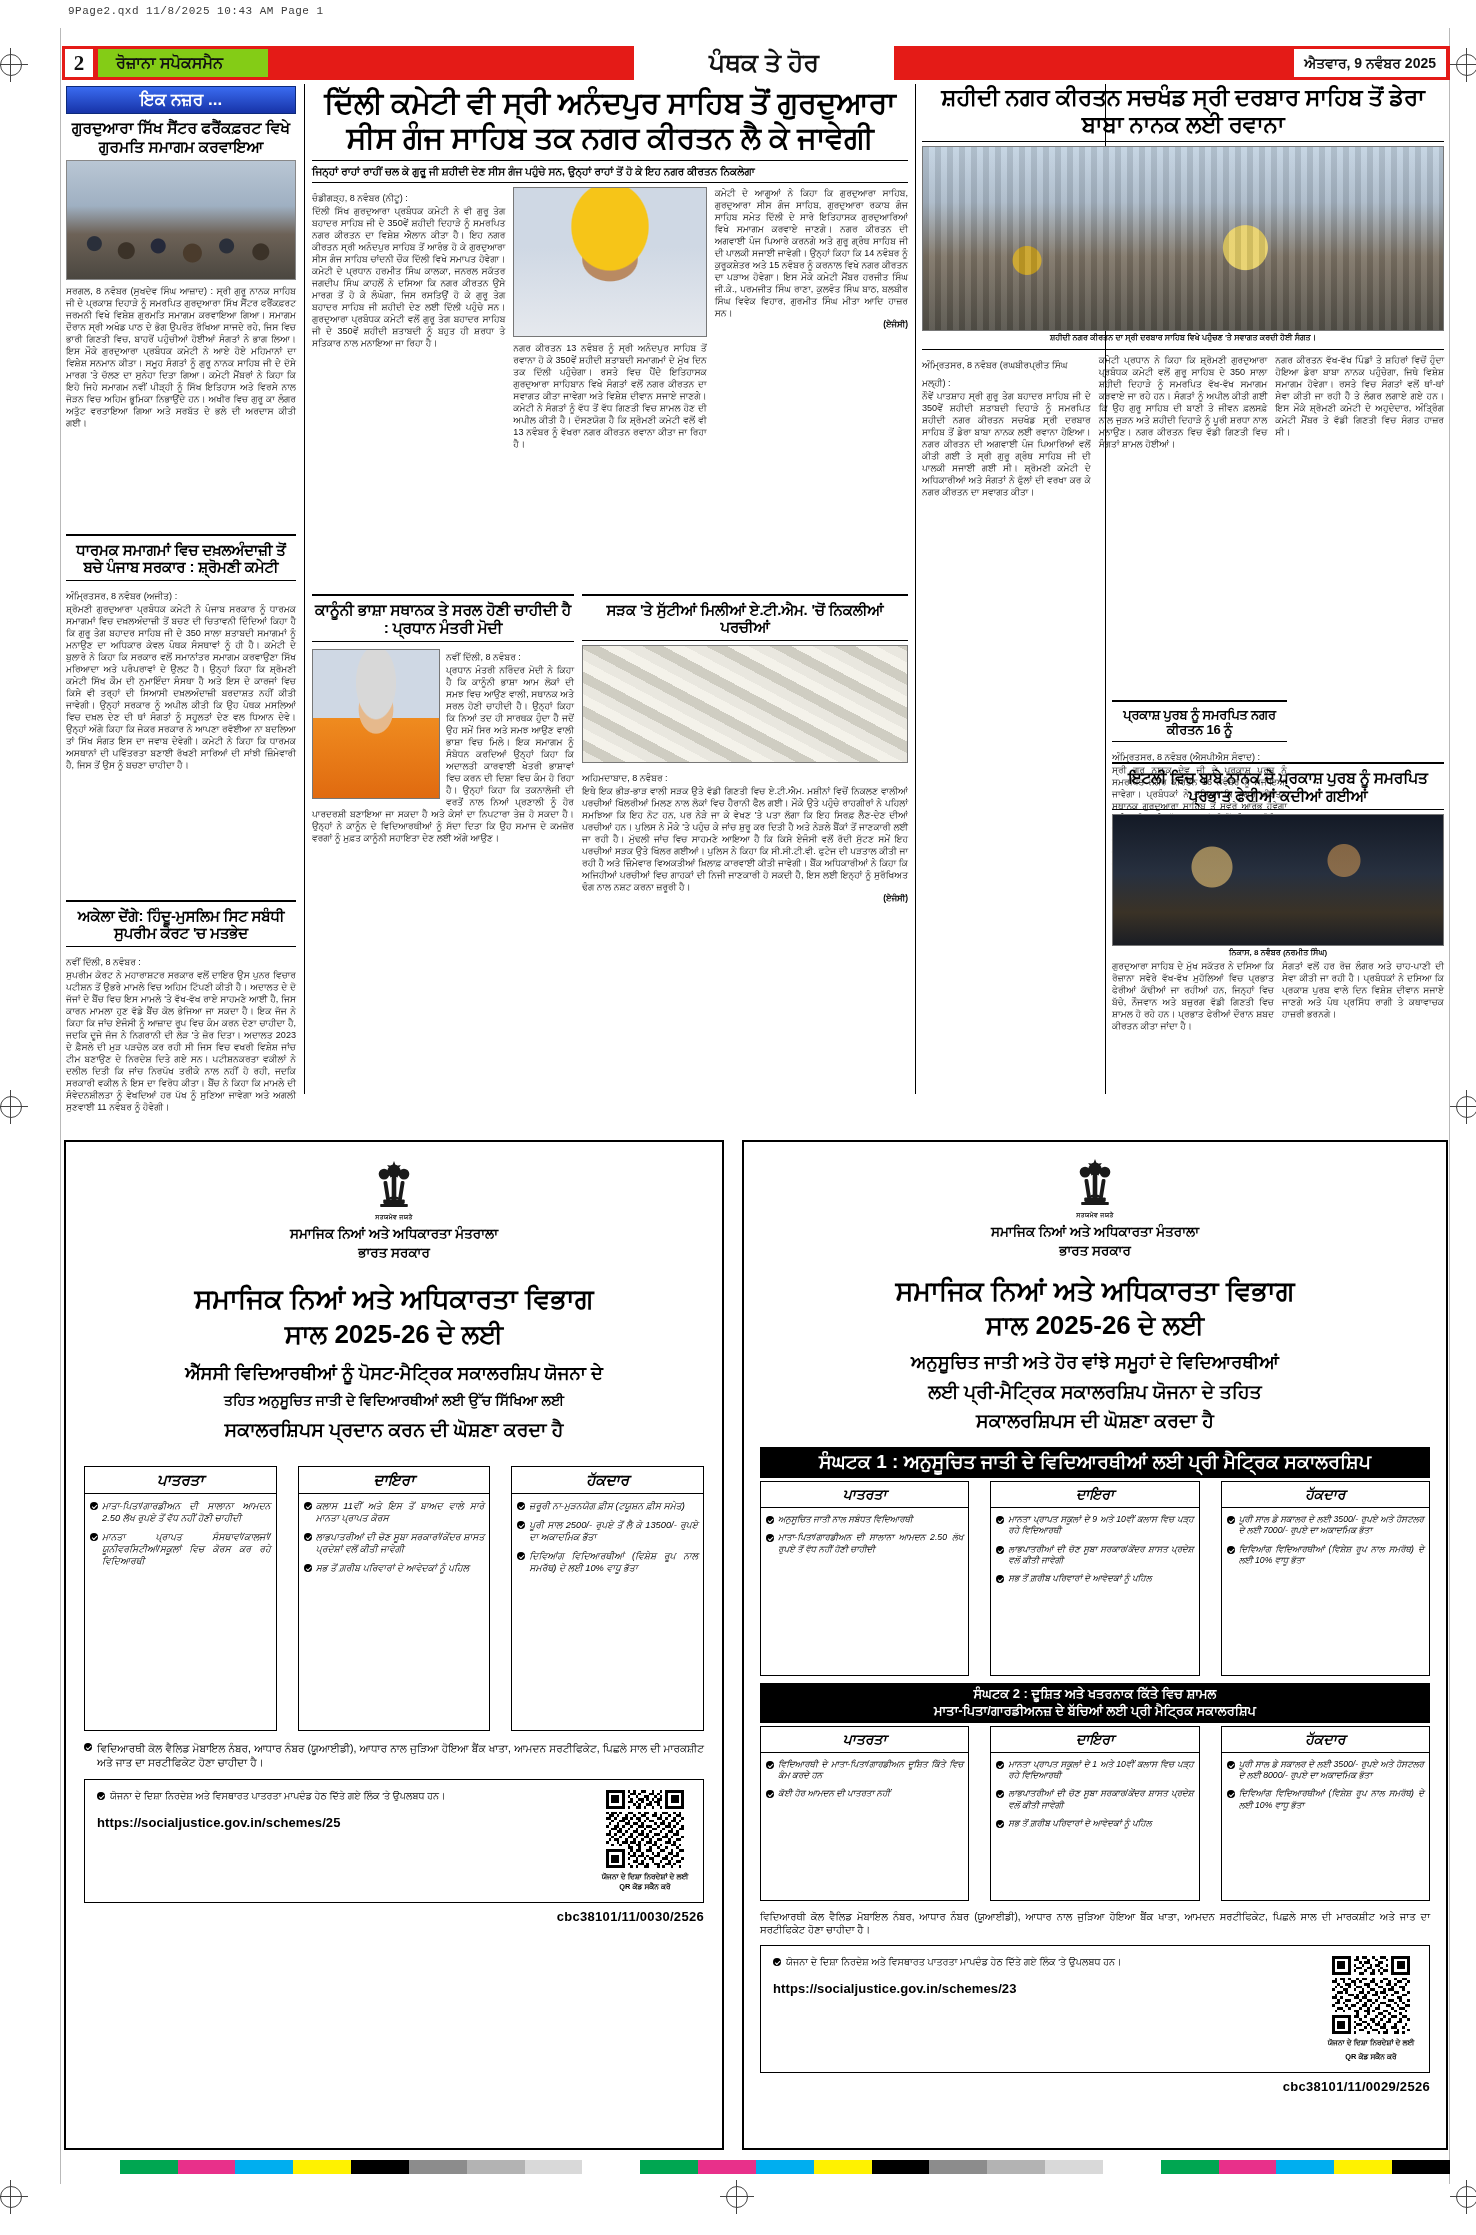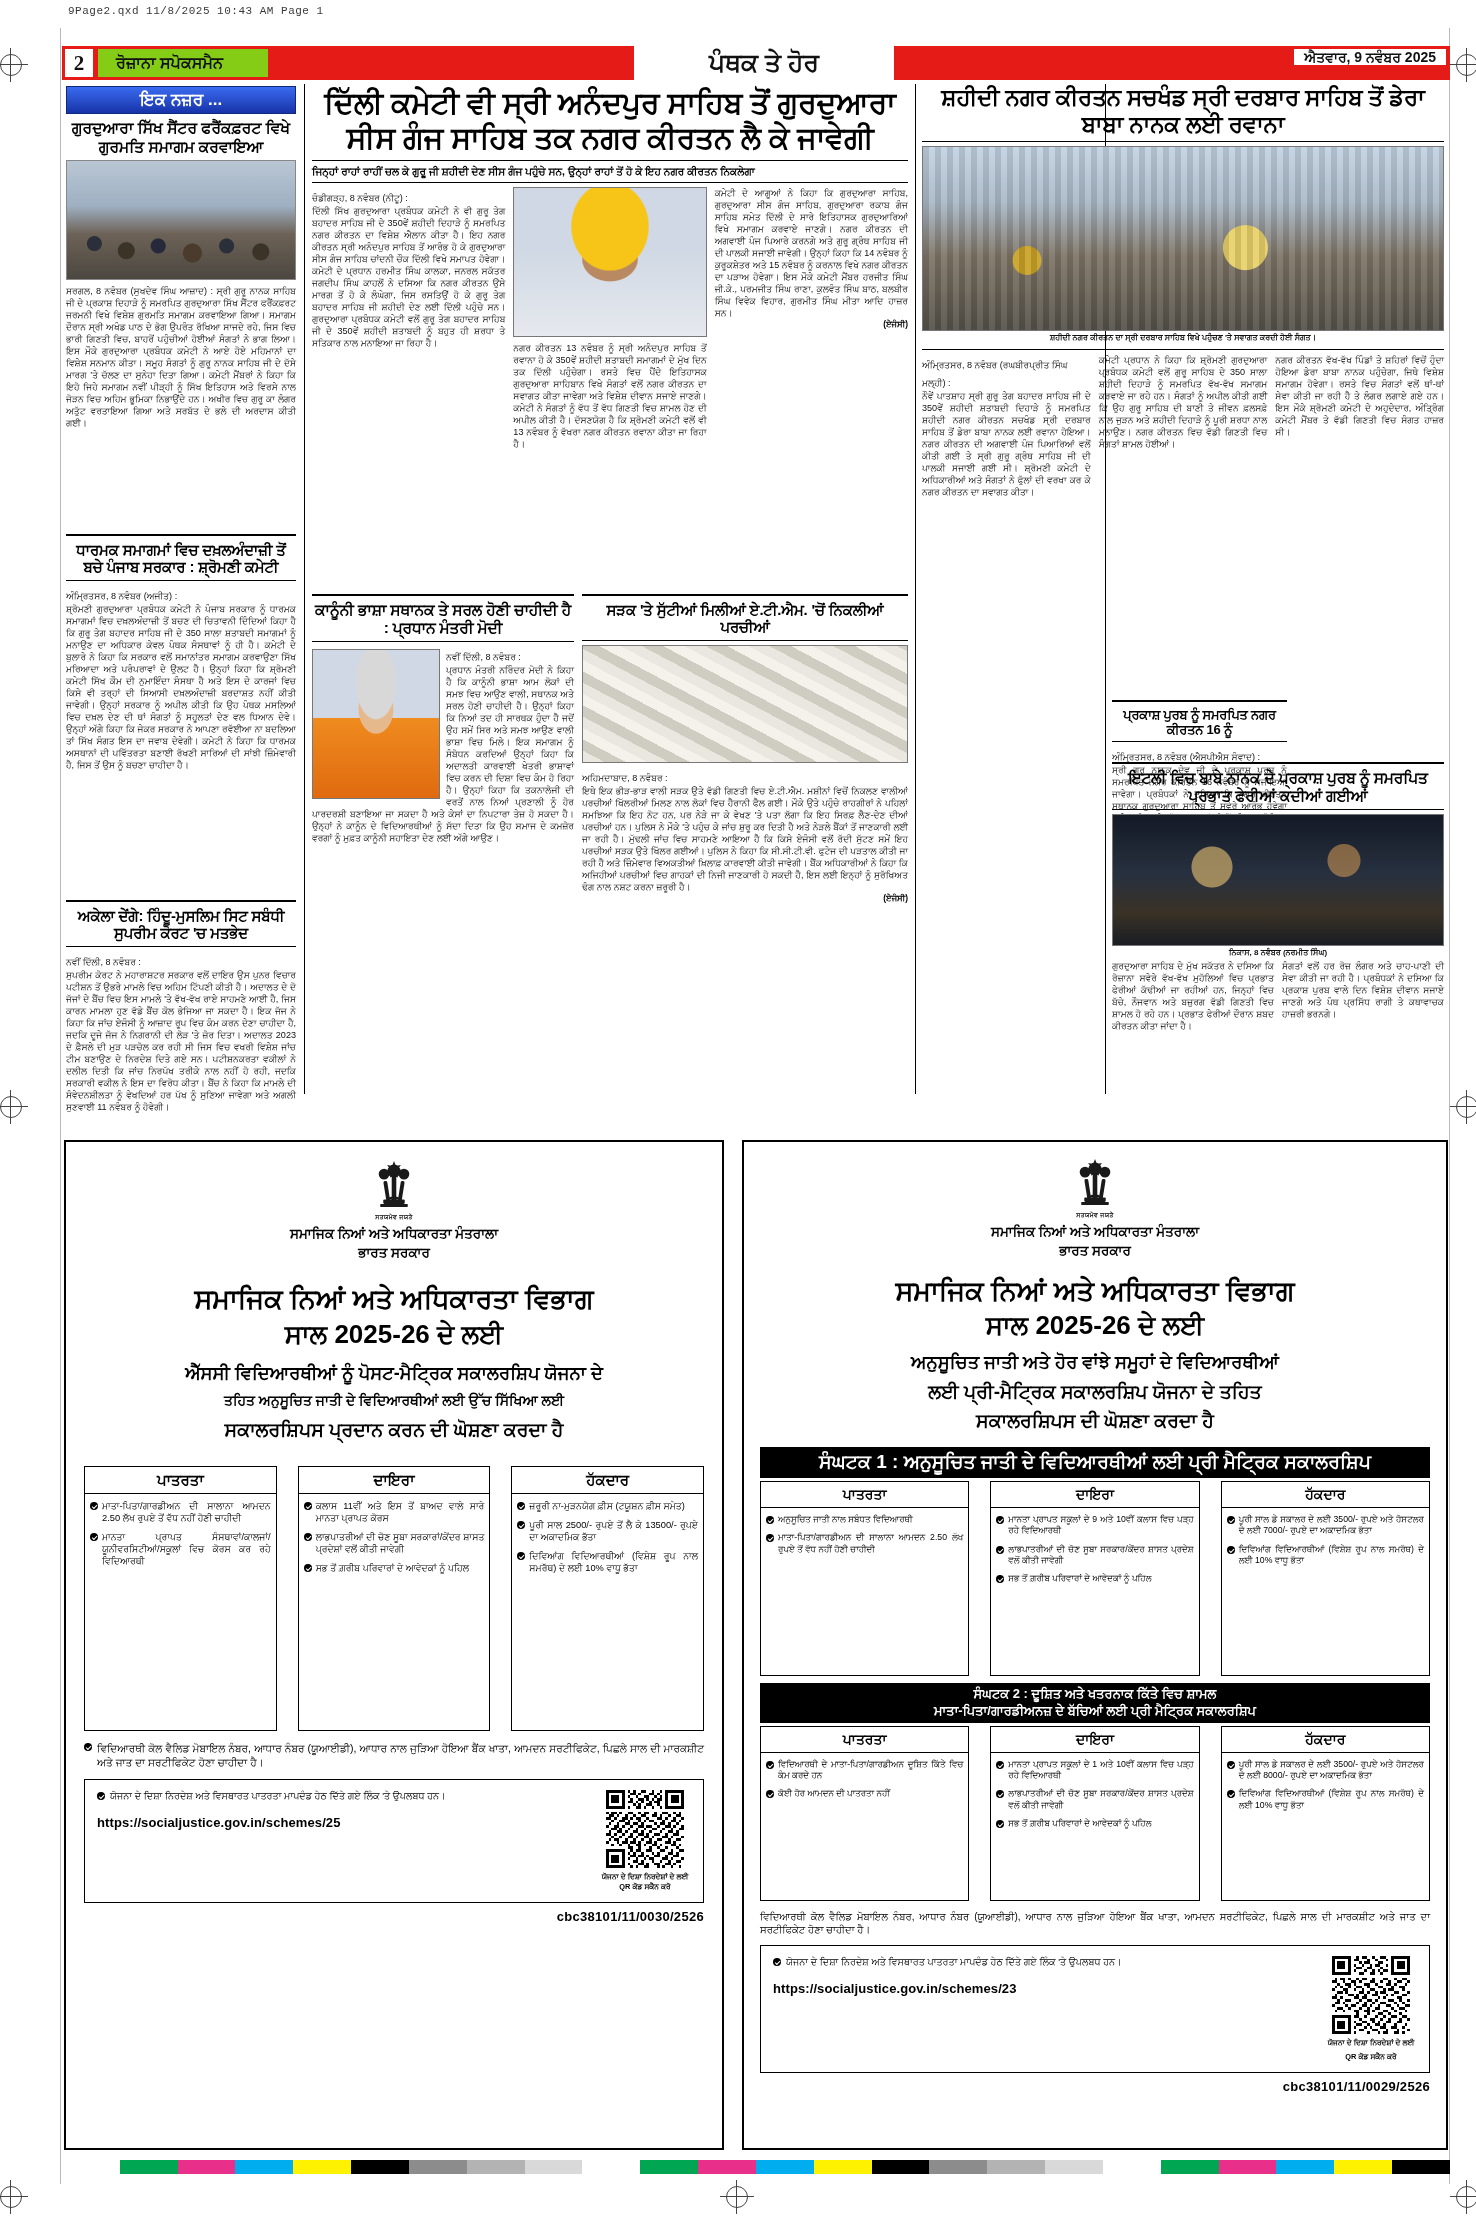--- a/index.html
+++ b/index.html
@@ -81,21 +81,21 @@
     position:absolute; left:540px; top:0; width:0; height:0;
     border-top:17px solid transparent; border-bottom:17px solid transparent;
     border-left:34px solid #e41b17;
   }
   .mh-notch-r {
     position:absolute; left:832px; top:0; width:0; height:0;
     border-top:17px solid transparent; border-bottom:17px solid transparent;
     border-left:34px solid #e41b17;
   }
   .mh-date {
-    position:absolute; right:4px; top:3px; height:16px;
+    position:absolute; right:4px; top:3px; height:28px;
     background:#ffffff; display:flex; align-items:center; padding:0 10px;
     font-size:14px; font-weight:bold; color:#111; white-space:nowrap;
   }
 
   
   .col-rule-v { position:absolute; width:1px; background:#000; }
   .hr-thin { border:0; border-top:1px solid #000; margin:4px 0; }
   .hr-thick { border:0; border-top:2px solid #000; margin:5px 0; }
 
   .headline {
@@ -195,21 +195,21 @@
     text-align:center; font-weight:bold; line-height:1.2;
   }
   .ad-sub {
     text-align:center; font-weight:bold; line-height:1.32;
   }
   .comp-band {
     background:#000; color:#fff; text-align:center;
     font-weight:bold; padding:3px 4px; line-height:1.3;
   }
   .tbl {
-    display:flex; gap:21px; margin-top:8px;
+    display:flex; gap:21px; margin-top:8px;font-style:italic;
   }
   .tbl-col {
     flex:1; border:1.5px solid #000; background:#fff; display:flex; flex-direction:column;
   }
   .tbl-col-head {
     text-align:center; font-weight:bold; border-bottom:1.5px solid #000;
     padding:4px 2px;
   }
   .tbl-col-body { padding:6px 5px 8px; flex:1; }
   .bullet-item {

